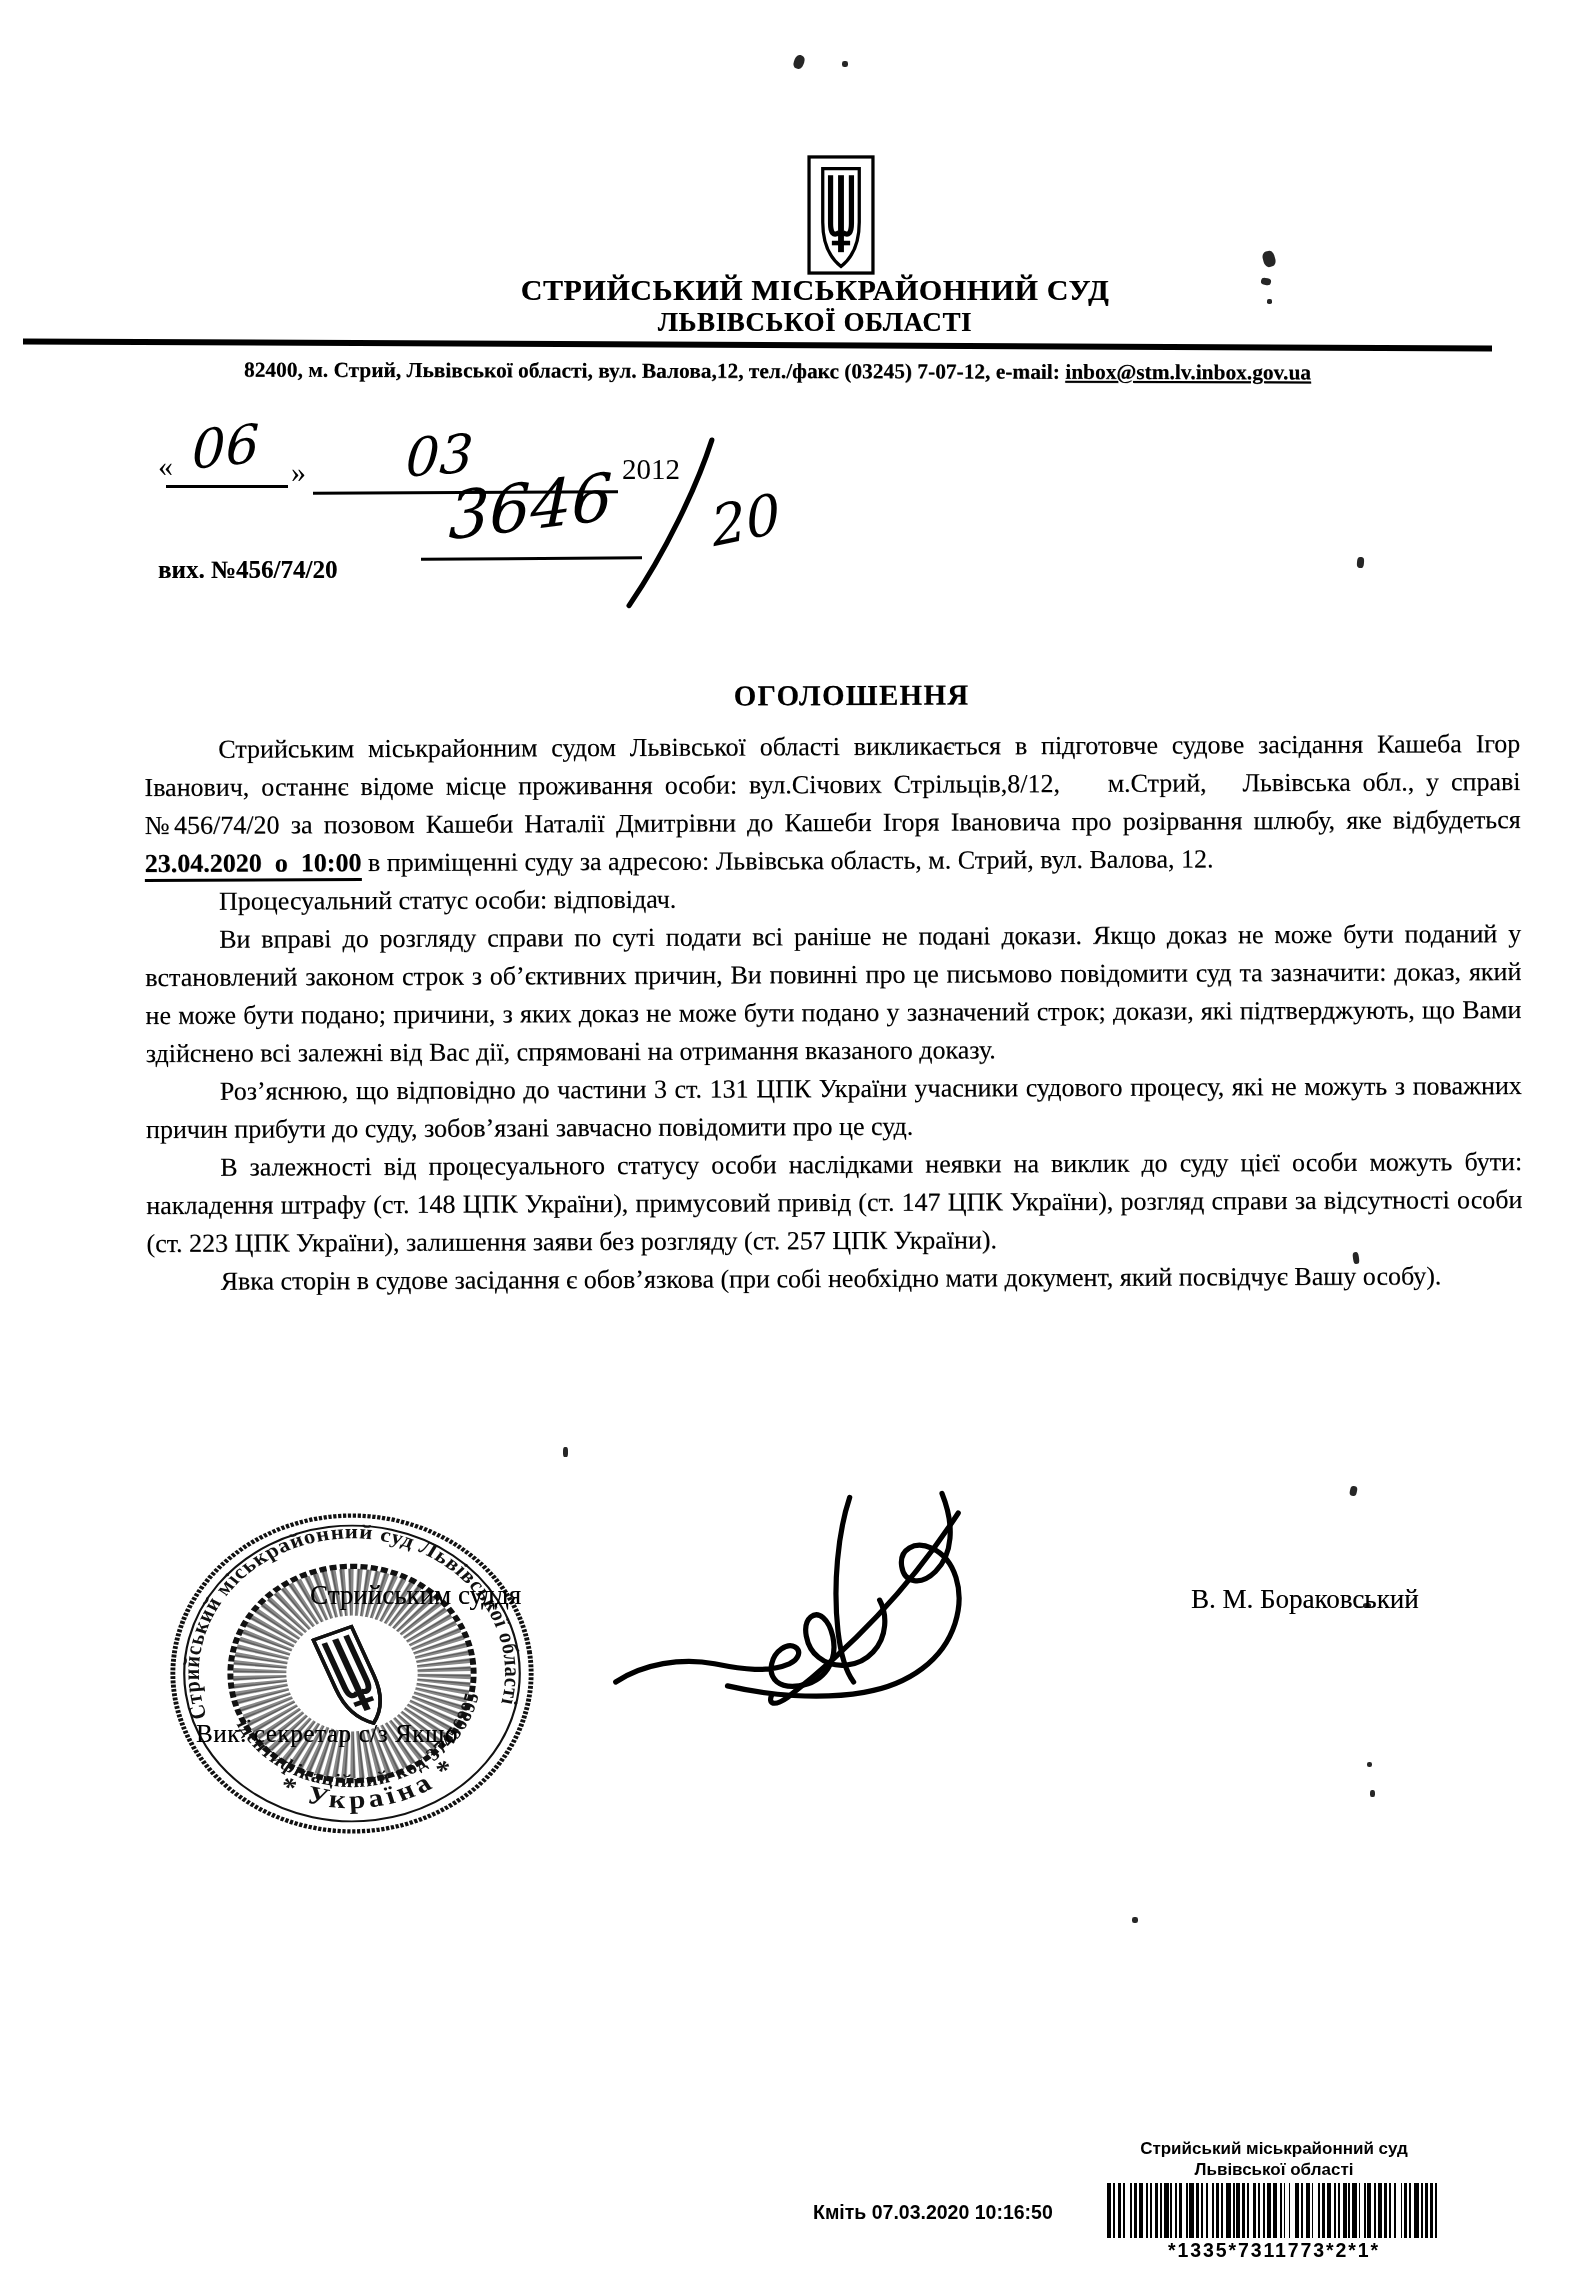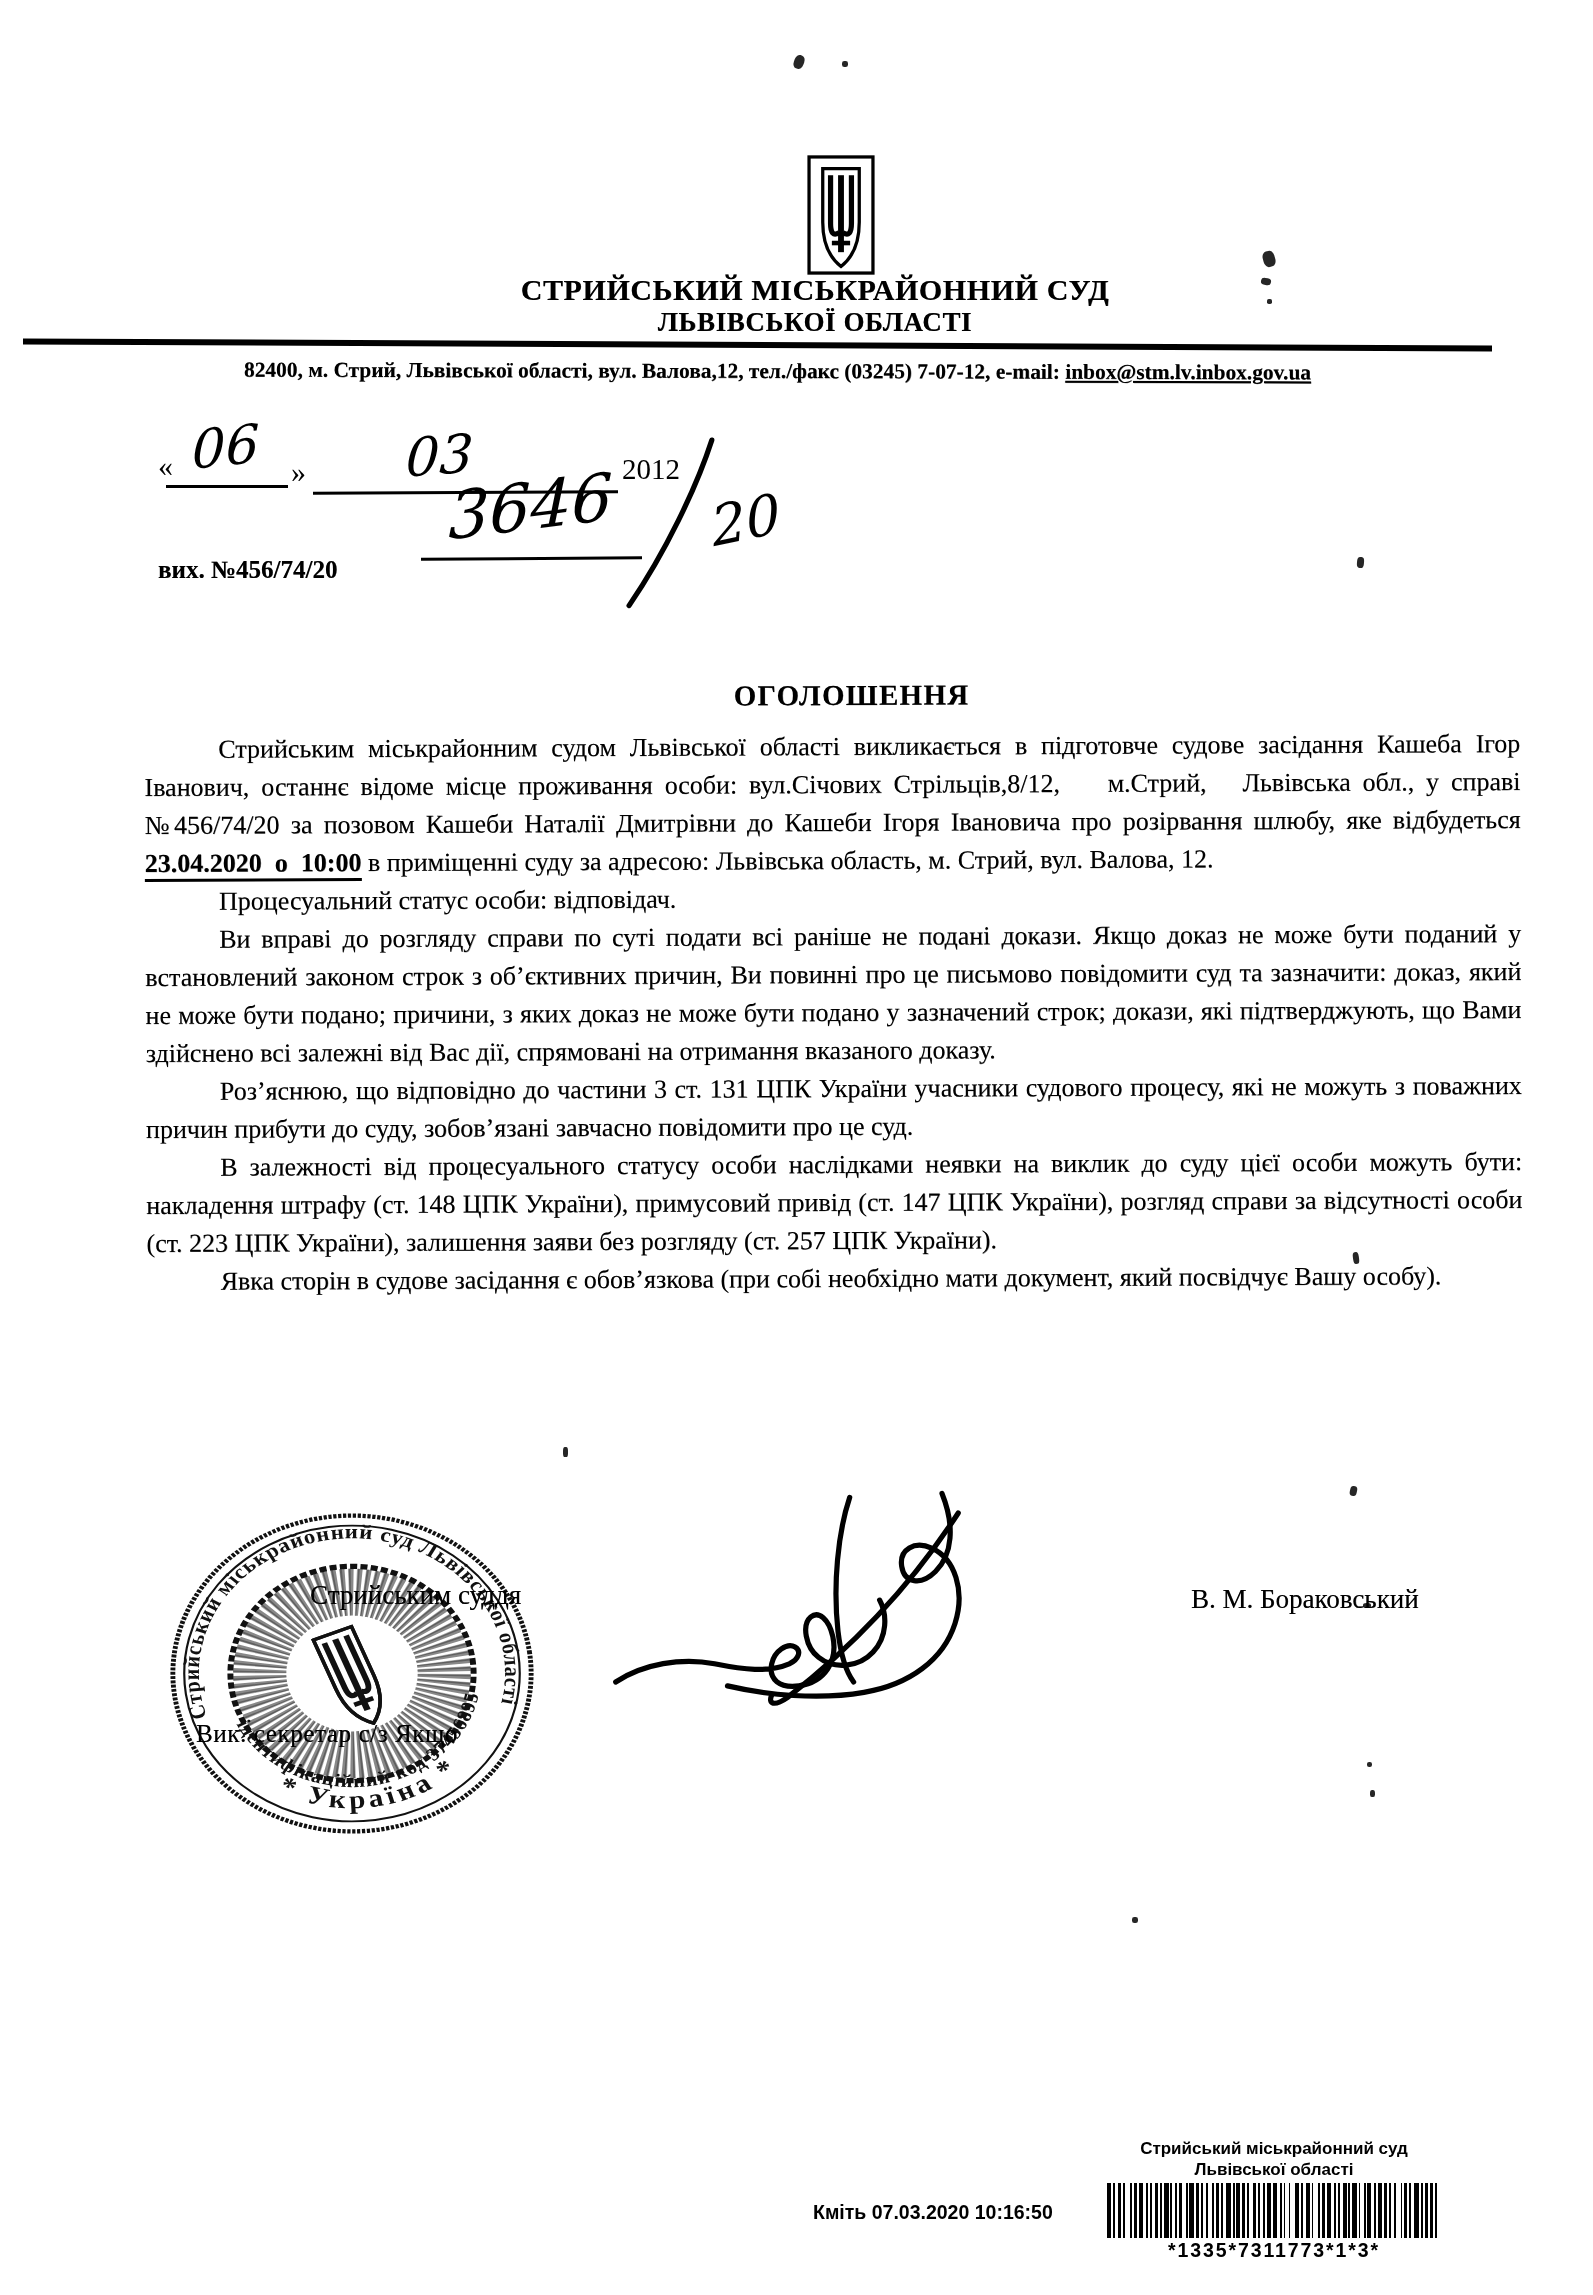--- a/index.html
+++ b/index.html
@@ -159,21 +159,21 @@
       <path d="M520,10 C540,60 536,104 510,130 C488,152 462,148 458,122 C454,96 478,82 504,94 C540,110 556,160 540,210 C522,266 470,304 400,316 C330,328 250,320 190,306"></path>
       <path d="M545,40 C480,140 390,240 282,324 C262,338 252,334 258,320"></path>
     </g>
   </svg>
 
   <div class="scan-note">Кміть 07.03.2020 10:16:50</div>
   <div class="barcode-block">
     <div class="bc-title">Стрийський міськрайонний суд</div>
     <div class="bc-title">Львівської області</div>
     <div class="bars"><span style="display:inline-block;height:55px;width:4.5px;background:#000"></span><span style="display:inline-block;height:55px;width:1.9px;background:#fff"></span><span style="display:inline-block;height:55px;width:1.9px;background:#000"></span><span style="display:inline-block;height:55px;width:3.2px;background:#fff"></span><span style="display:inline-block;height:55px;width:3.2px;background:#000"></span><span style="display:inline-block;height:55px;width:1.9px;background:#fff"></span><span style="display:inline-block;height:55px;width:1.9px;background:#000"></span><span style="display:inline-block;height:55px;width:4.5px;background:#fff"></span><span style="display:inline-block;height:55px;width:1.9px;background:#000"></span><span style="display:inline-block;height:55px;width:1.9px;background:#fff"></span><span style="display:inline-block;height:55px;width:3.2px;background:#000"></span><span style="display:inline-block;height:55px;width:1.9px;background:#fff"></span><span style="display:inline-block;height:55px;width:4.5px;background:#000"></span><span style="display:inline-block;height:55px;width:3.2px;background:#fff"></span><span style="display:inline-block;height:55px;width:1.9px;background:#000"></span><span style="display:inline-block;height:55px;width:1.9px;background:#fff"></span><span style="display:inline-block;height:55px;width:1.9px;background:#000"></span><span style="display:inline-block;height:55px;width:3.2px;background:#fff"></span><span style="display:inline-block;height:55px;width:3.2px;background:#000"></span><span style="display:inline-block;height:55px;width:1.9px;background:#fff"></span><span style="display:inline-block;height:55px;width:1.9px;background:#000"></span><span style="display:inline-block;height:55px;width:1.9px;background:#fff"></span><span style="display:inline-block;height:55px;width:4.5px;background:#000"></span><span style="display:inline-block;height:55px;width:1.9px;background:#fff"></span><span style="display:inline-block;height:55px;width:1.9px;background:#000"></span><span style="display:inline-block;height:55px;width:3.2px;background:#fff"></span><span style="display:inline-block;height:55px;width:1.9px;background:#000"></span><span style="display:inline-block;height:55px;width:1.9px;background:#fff"></span><span style="display:inline-block;height:55px;width:3.2px;background:#000"></span><span style="display:inline-block;height:55px;width:3.2px;background:#fff"></span><span style="display:inline-block;height:55px;width:1.9px;background:#000"></span><span style="display:inline-block;height:55px;width:1.9px;background:#fff"></span><span style="display:inline-block;height:55px;width:4.5px;background:#000"></span><span style="display:inline-block;height:55px;width:1.9px;background:#fff"></span><span style="display:inline-block;height:55px;width:3.2px;background:#000"></span><span style="display:inline-block;height:55px;width:1.9px;background:#fff"></span><span style="display:inline-block;height:55px;width:1.9px;background:#000"></span><span style="display:inline-block;height:55px;width:3.2px;background:#fff"></span><span style="display:inline-block;height:55px;width:1.9px;background:#000"></span><span style="display:inline-block;height:55px;width:4.5px;background:#fff"></span><span style="display:inline-block;height:55px;width:1.9px;background:#000"></span><span style="display:inline-block;height:55px;width:1.9px;background:#fff"></span><span style="display:inline-block;height:55px;width:3.2px;background:#000"></span><span style="display:inline-block;height:55px;width:1.9px;background:#fff"></span><span style="display:inline-block;height:55px;width:1.9px;background:#000"></span><span style="display:inline-block;height:55px;width:3.2px;background:#fff"></span><span style="display:inline-block;height:55px;width:4.5px;background:#000"></span><span style="display:inline-block;height:55px;width:1.9px;background:#fff"></span><span style="display:inline-block;height:55px;width:1.9px;background:#000"></span><span style="display:inline-block;height:55px;width:1.9px;background:#fff"></span><span style="display:inline-block;height:55px;width:3.2px;background:#000"></span><span style="display:inline-block;height:55px;width:1.9px;background:#fff"></span><span style="display:inline-block;height:55px;width:3.2px;background:#000"></span><span style="display:inline-block;height:55px;width:1.9px;background:#fff"></span><span style="display:inline-block;height:55px;width:1.9px;background:#000"></span><span style="display:inline-block;height:55px;width:4.5px;background:#fff"></span><span style="display:inline-block;height:55px;width:3.2px;background:#000"></span><span style="display:inline-block;height:55px;width:1.9px;background:#fff"></span><span style="display:inline-block;height:55px;width:1.9px;background:#000"></span><span style="display:inline-block;height:55px;width:3.2px;background:#fff"></span><span style="display:inline-block;height:55px;width:1.9px;background:#000"></span><span style="display:inline-block;height:55px;width:1.9px;background:#fff"></span><span style="display:inline-block;height:55px;width:4.5px;background:#000"></span><span style="display:inline-block;height:55px;width:1.9px;background:#fff"></span><span style="display:inline-block;height:55px;width:3.2px;background:#000"></span><span style="display:inline-block;height:55px;width:3.2px;background:#fff"></span><span style="display:inline-block;height:55px;width:1.9px;background:#000"></span><span style="display:inline-block;height:55px;width:1.9px;background:#fff"></span><span style="display:inline-block;height:55px;width:1.9px;background:#000"></span><span style="display:inline-block;height:55px;width:3.2px;background:#fff"></span><span style="display:inline-block;height:55px;width:1.9px;background:#000"></span><span style="display:inline-block;height:55px;width:4.5px;background:#fff"></span><span style="display:inline-block;height:55px;width:4.5px;background:#000"></span><span style="display:inline-block;height:55px;width:1.9px;background:#fff"></span><span style="display:inline-block;height:55px;width:1.9px;background:#000"></span><span style="display:inline-block;height:55px;width:3.2px;background:#fff"></span><span style="display:inline-block;height:55px;width:3.2px;background:#000"></span><span style="display:inline-block;height:55px;width:1.9px;background:#fff"></span><span style="display:inline-block;height:55px;width:1.9px;background:#000"></span><span style="display:inline-block;height:55px;width:4.5px;background:#fff"></span><span style="display:inline-block;height:55px;width:1.9px;background:#000"></span><span style="display:inline-block;height:55px;width:1.9px;background:#fff"></span><span style="display:inline-block;height:55px;width:3.2px;background:#000"></span><span style="display:inline-block;height:55px;width:1.9px;background:#fff"></span><span style="display:inline-block;height:55px;width:4.5px;background:#000"></span><span style="display:inline-block;height:55px;width:3.2px;background:#fff"></span><span style="display:inline-block;height:55px;width:1.9px;background:#000"></span><span style="display:inline-block;height:55px;width:1.9px;background:#fff"></span><span style="display:inline-block;height:55px;width:1.9px;background:#000"></span><span style="display:inline-block;height:55px;width:3.2px;background:#fff"></span><span style="display:inline-block;height:55px;width:3.2px;background:#000"></span><span style="display:inline-block;height:55px;width:1.9px;background:#fff"></span><span style="display:inline-block;height:55px;width:1.9px;background:#000"></span><span style="display:inline-block;height:55px;width:1.9px;background:#fff"></span><span style="display:inline-block;height:55px;width:4.5px;background:#000"></span><span style="display:inline-block;height:55px;width:1.9px;background:#fff"></span><span style="display:inline-block;height:55px;width:1.9px;background:#000"></span><span style="display:inline-block;height:55px;width:3.2px;background:#fff"></span><span style="display:inline-block;height:55px;width:1.9px;background:#000"></span><span style="display:inline-block;height:55px;width:1.9px;background:#fff"></span><span style="display:inline-block;height:55px;width:3.2px;background:#000"></span><span style="display:inline-block;height:55px;width:3.2px;background:#fff"></span><span style="display:inline-block;height:55px;width:1.9px;background:#000"></span><span style="display:inline-block;height:55px;width:1.9px;background:#fff"></span><span style="display:inline-block;height:55px;width:4.5px;background:#000"></span><span style="display:inline-block;height:55px;width:1.9px;background:#fff"></span><span style="display:inline-block;height:55px;width:3.2px;background:#000"></span><span style="display:inline-block;height:55px;width:1.9px;background:#fff"></span><span style="display:inline-block;height:55px;width:1.9px;background:#000"></span><span style="display:inline-block;height:55px;width:3.2px;background:#fff"></span><span style="display:inline-block;height:55px;width:1.9px;background:#000"></span><span style="display:inline-block;height:55px;width:4.5px;background:#fff"></span><span style="display:inline-block;height:55px;width:1.9px;background:#000"></span><span style="display:inline-block;height:55px;width:1.9px;background:#fff"></span><span style="display:inline-block;height:55px;width:3.2px;background:#000"></span><span style="display:inline-block;height:55px;width:1.9px;background:#fff"></span><span style="display:inline-block;height:55px;width:1.9px;background:#000"></span><span style="display:inline-block;height:55px;width:3.2px;background:#fff"></span><span style="display:inline-block;height:55px;width:4.5px;background:#000"></span><span style="display:inline-block;height:55px;width:1.9px;background:#fff"></span><span style="display:inline-block;height:55px;width:1.9px;background:#000"></span><span style="display:inline-block;height:55px;width:1.9px;background:#fff"></span><span style="display:inline-block;height:55px;width:3.2px;background:#000"></span><span style="display:inline-block;height:55px;width:1.9px;background:#fff"></span><span style="display:inline-block;height:55px;width:3.2px;background:#000"></span><span style="display:inline-block;height:55px;width:1.9px;background:#fff"></span><span style="display:inline-block;height:55px;width:1.9px;background:#000"></span><span style="display:inline-block;height:55px;width:4.5px;background:#fff"></span></div>
-    <div class="bc-number">*1335*7311773*1*3*</div>
+    <div class="bc-number">*1335*7311773*2*1*</div>
   </div>
 
   <div class="speck" style="left:794px;top:55px;width:10.4px;height:14.3px;transform:rotate(20deg)"></div>
   <div class="speck" style="left:842px;top:61px;width:5.8px;height:5.8px"></div>
   <div class="speck" style="left:1263px;top:251px;width:11.7px;height:15.6px;transform:rotate(-15deg)"></div>
   <div class="speck" style="left:1261px;top:278px;width:9.7px;height:7.1px;transform:rotate(10deg)"></div>
   <div class="speck" style="left:1267px;top:299px;width:4.5px;height:4.5px"></div>
   <div class="speck" style="left:1357px;top:557px;width:7.1px;height:11px;transform:rotate(5deg)"></div>
   <div class="speck" style="left:1353px;top:1252px;width:5.8px;height:12.3px;transform:rotate(-8deg)"></div>
   <div class="speck" style="left:1350px;top:1486px;width:7.1px;height:9.7px;transform:rotate(12deg)"></div>

